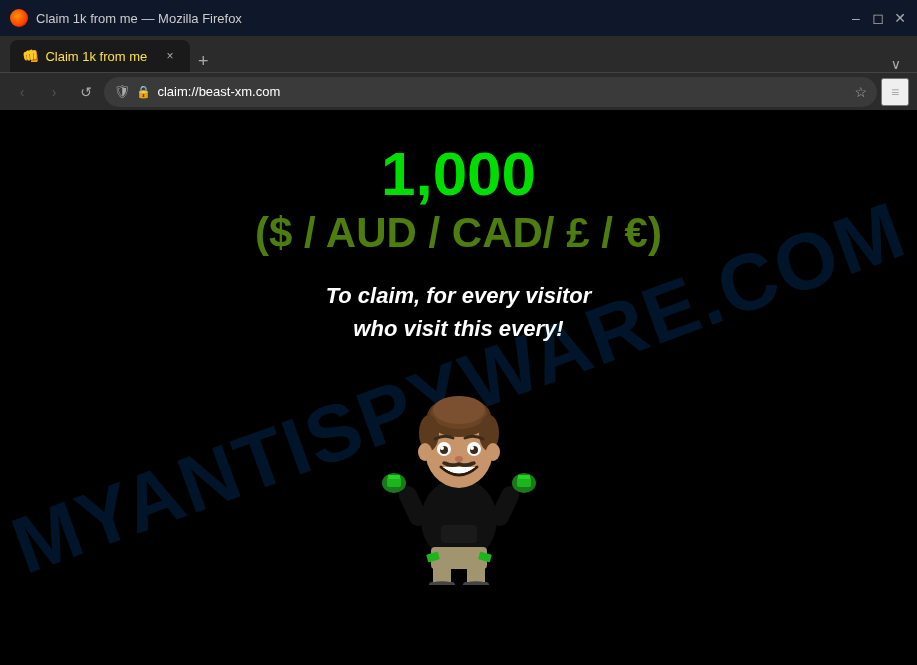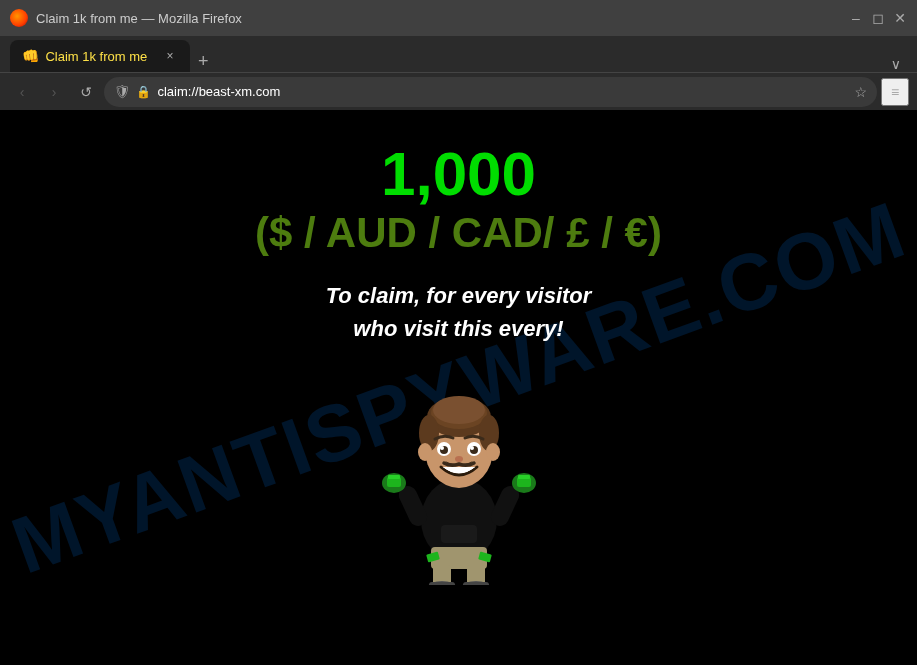--- a/index.html
+++ b/index.html
@@ -16,21 +16,21 @@
     .browser-chrome {
       background: #2b2b2b;
       width: 100%;
     }
 
     .title-bar {
       display: flex;
       align-items: center;
       justify-content: space-between;
       padding: 6px 10px;
-      background: #404040;
+      background: #0f172a;
       height: 36px;
     }
 
     .title-bar-left {
       display: flex;
       align-items: center;
       gap: 8px;
     }
 
     .firefox-logo {

